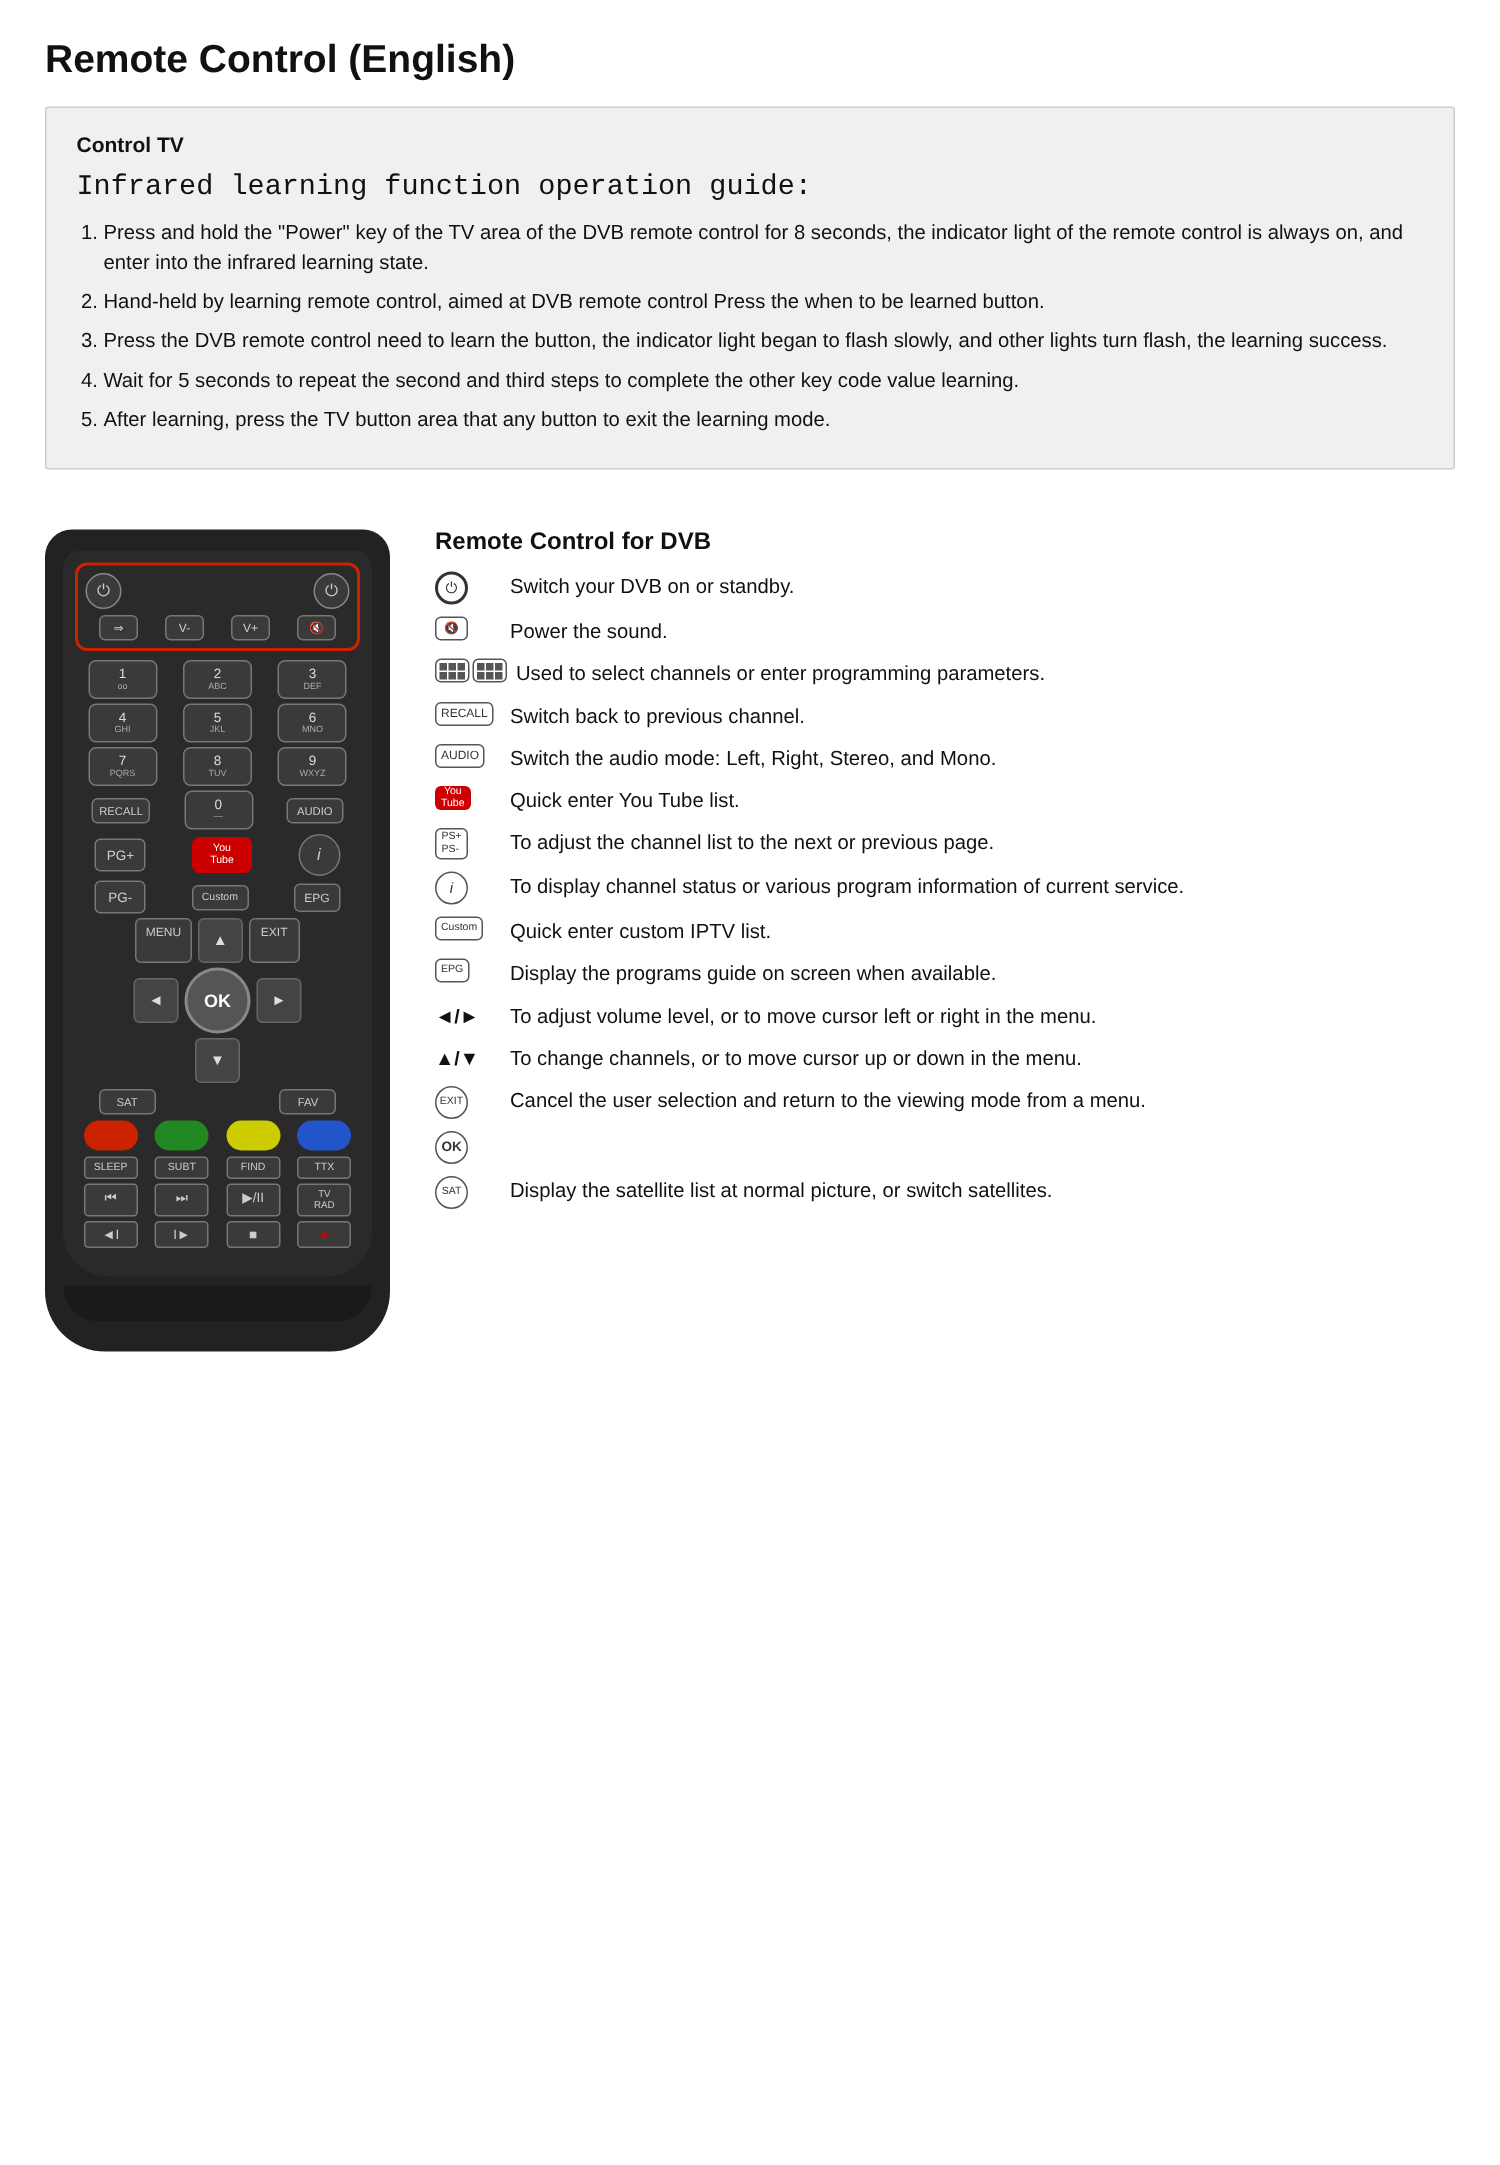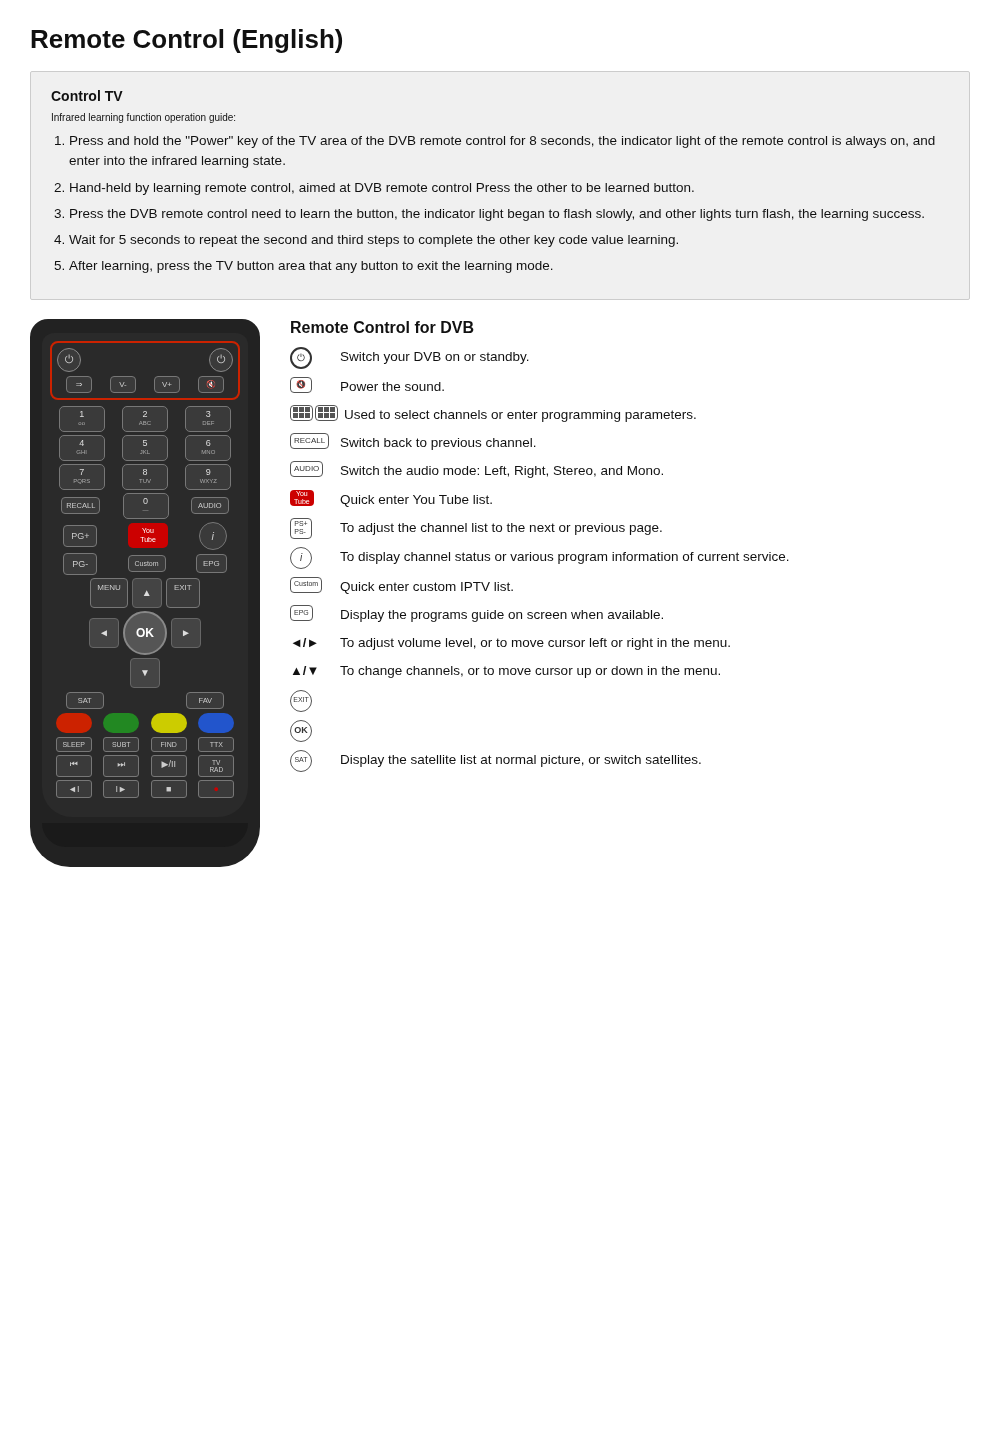--- a/index.html
+++ b/index.html
@@ -14,32 +14,33 @@
     }
     h1 {
       font-size: 26px;
       font-weight: bold;
       margin-bottom: 16px;
     }
     .info-box {
       background: #f0f0f0;
       border: 1px solid #ccc;
       padding: 16px 20px;
-      margin-bottom: 19px;
+      margin-bottom: 40px;
       border-radius: 2px;
     }
     .info-box .box-title {
       font-weight: bold;
       font-size: 14px;
       margin-bottom: 6px;
     }
     .info-box p {
       margin-bottom: 6px;
-      font-size: 10px;
+      font-size: 19px;
       line-height: 1.5;
+      font-family: Liberation Mono, monospace;
     }
     .info-box ol {
       padding-left: 18px;
     }
     .info-box ol li {
       font-size: 13.5px;
       line-height: 1.5;
       margin-bottom: 6px;
     }
     .main-content {
@@ -392,21 +393,21 @@
 </head>
 <body>
 
 <h1>Remote Control (English)</h1>
 
 <div class="info-box">
   <div class="box-title">Control TV</div>
   <p>Infrared learning function operation guide:</p>
   <ol>
     <li>Press and hold the "Power" key of the TV area of the DVB remote control for 8 seconds, the indicator light of the remote control is always on, and enter into the infrared learning state.</li>
-    <li>Hand-held by learning remote control, aimed at DVB remote control Press the other to be learned button.</li>
+    <li>Hand-held by learning remote control, aimed at DVB remote control Press the when to be learned button.</li>
     <li>Press the DVB remote control need to learn the button, the indicator light began to flash slowly, and other lights turn flash, the learning success.</li>
     <li>Wait for 5 seconds to repeat the second and third steps to complete the other key code value learning.</li>
     <li>After learning, press the TV button area that any button to exit the learning mode.</li>
   </ol>
 </div>
 
 <div class="main-content">
 
   <div class="remote">
     <div class="remote-inner">
@@ -654,20 +655,21 @@
           <span style="font-size:13px;font-weight:bold;">▲/▼</span>
         </div>
         <span class="dvb-text">To change channels, or to move cursor up or down  in the menu.</span>
       </li>
 
 
       <li>
         <div class="icon-label">
           <span class="dvb-icon circle" style="font-size:7px;">EXIT</span>
         </div>
+        <span class="dvb-text">Cancel the user selection and return to the viewing mode from  a menu.</span>
       </li>
 
       <li>
         <div class="icon-label">
           <span class="dvb-icon circle" style="font-size:9px;font-weight:bold;">OK</span>
         </div>
       </li>
 
       <li>
         <div class="icon-label">

